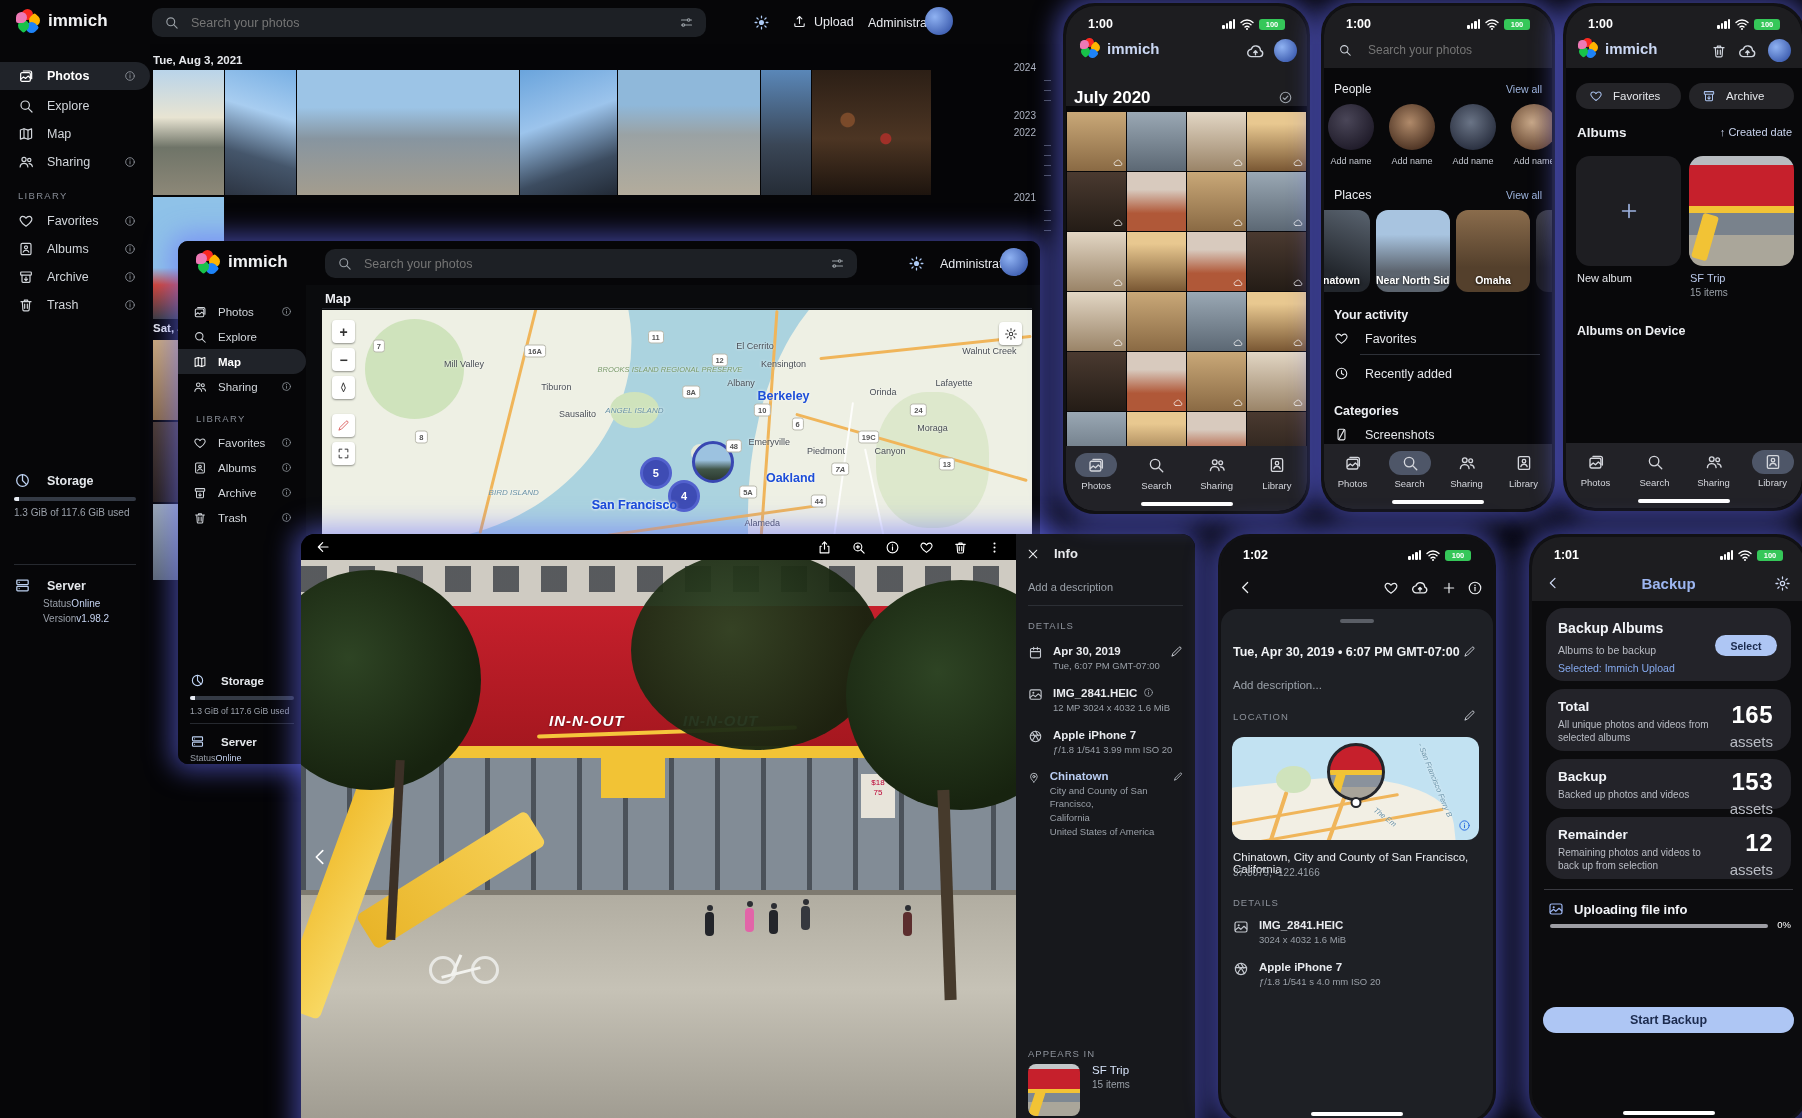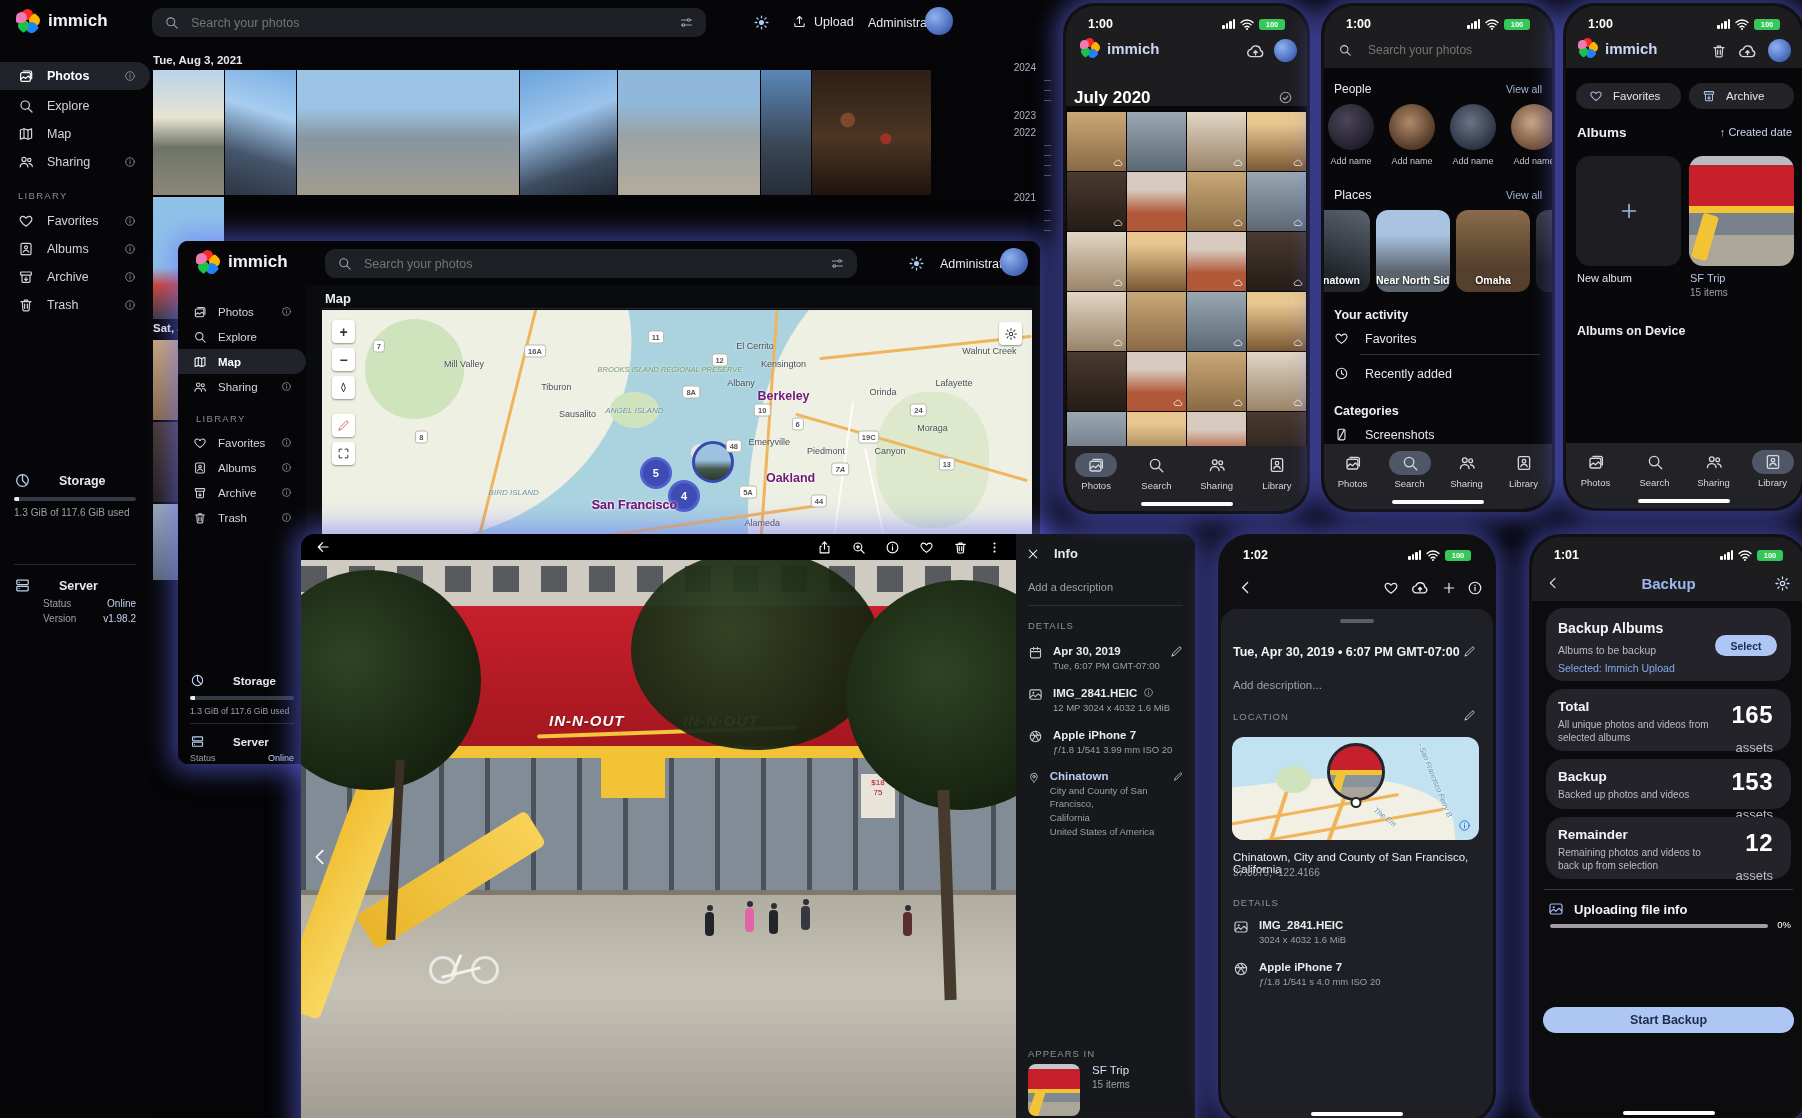--- a/index.html
+++ b/index.html
@@ -18,24 +18,24 @@
   .flower{position:relative;width:24px;height:24px;}
   .flower i{position:absolute;width:11px;height:11px;border-radius:50% 50% 50% 2px;}
   .searchbar{display:flex;align-items:center;gap:10px;background:#1d2025;border-radius:10px;
     height:29px;padding:0 12px;color:#9aa0a6;}
   .searchbar input{flex:1;background:transparent;border:0;outline:none;color:#cfd3d8;font-size:12.5px;font-family:inherit;}
   .side{position:absolute;left:0;top:44px;bottom:0;background:#060608;}
   .sitem{display:flex;align-items:center;height:28px;gap:13px;padding-left:18px;color:#d2d6db;font-size:12.5px;position:relative;}
   .sitem .inf{position:absolute;right:14px;color:#8b9097;}
   .sitem.act{background:#202329;border-radius:0 18px 18px 0;font-weight:bold;color:#fff;}
   .seclab{padding:14px 0 6px 18px;font-size:9.5px;letter-spacing:1.3px;color:#868b94;}
-  .stitle{display:flex;gap:28px;align-items:center;color:#e4e7eb;font-size:12.5px;font-weight:bold;}
+  .stitle{display:flex;gap:16px;align-items:center;color:#e4e7eb;font-size:12.5px;font-weight:bold;}
   .meter{height:4px;border-radius:2px;background:#343a45;margin:8px 0 6px;position:relative;overflow:hidden;}
   .meter b{position:absolute;left:0;top:0;bottom:0;width:5px;background:#e8ecf4;}
-  .kv{display:flex;justify-content:space-between;font-size:10px;color:#9aa0aa;margin-top:4px;}
+  .kv{display:flex;font-size:10px;color:#9aa0aa;margin-top:4px;}
   .kv b{color:#c6d4f2;font-weight:normal;}
   .datehead{font-size:11.5px;font-weight:bold;color:#e6e8ec;}
   .tile{position:absolute;border-radius:0;}
   
   .p-street1{background:linear-gradient(180deg,#b9d4ea,#e8e4d2 38%,#6f7468 62%,#8d8878);}
   .p-up{background:linear-gradient(197deg,#79b0e4,#a8cdf0 35%,#45566b 68%,#2c3442);}
   .p-street2{background:linear-gradient(180deg,#9cc4e6 30%,#8795a0 55%,#a49d8e);}
   .p-cross{background:linear-gradient(180deg,#8fb8da 28%,#9aa2a4 52%,#b3ac9c);}
   .p-dark{background:linear-gradient(180deg,#5a87b8,#3a4656 60%,#252c36);}
   .p-bottles{background:radial-gradient(circle at 30% 40%,#7a4a2a 6%,transparent 7%),radial-gradient(circle at 62% 55%,#a03028 5%,transparent 6%),linear-gradient(180deg,#2c1f16,#4c3523 55%,#1d140e);}
@@ -48,21 +48,21 @@
   .p-food6{background:linear-gradient(180deg,#e8c890 20%,#7a5834);}
   .years{position:absolute;color:#aeb4c2;font-size:10px;text-align:right;width:34px;}
   .tick{position:absolute;width:7px;height:1px;background:#4a4f5a;}
   
   .mapbox{position:absolute;background:#abd3df;overflow:hidden;}
   .land{position:absolute;background:#eef0e4;}
   .park{position:absolute;background:#cfe3bc;border-radius:50%;}
   .road{position:absolute;background:#f0b55a;border-radius:2px;}
   .roadw{position:absolute;background:#fdfdfb;border-radius:2px;}
   .mlab{position:absolute;color:#4a4f57;font-size:9px;white-space:nowrap;transform:translate(-50%,-50%);text-shadow:0 0 3px #fff;}
-  .mlab.big{font-size:12.5px;font-weight:bold;color:#701a75;}
+  .mlab.big{font-size:12.5px;font-weight:bold;color:#1d4ed8;}
   .mlab.water{color:#6b93a8;font-style:italic;font-size:8px;}
   .mlab.green{color:#7a9a6a;font-style:italic;font-size:7.5px;}
   .shield{position:absolute;background:#fff;border:1px solid #b9b9ad;border-radius:3px;color:#555;
     font-size:7.5px;font-weight:bold;padding:1px 3px;transform:translate(-50%,-50%);}
   .cluster{position:absolute;width:26px;height:26px;border-radius:50%;background:#3e4cb4;border:3px solid rgba(90,104,214,.75);
     color:#fff;font-size:11px;font-weight:bold;display:flex;align-items:center;justify-content:center;transform:translate(-50%,-50%);}
   .mchip{width:23px;height:23px;background:#fff;border-radius:4px;color:#333;display:flex;align-items:center;justify-content:center;
     box-shadow:0 1px 2px rgba(0,0,0,.4);font-weight:bold;font-size:14px;}
   
   .dtool{position:absolute;left:0;top:0;height:26px;display:flex;align-items:center;color:#fff;}
@@ -87,21 +87,21 @@
   .pnav .ni.on .ico{background:#4e5668;}
   .hbar{position:absolute;bottom:5px;left:50%;transform:translateX(-50%);width:92px;height:4px;border-radius:2px;background:#fff;}
   .facecirc{width:46px;height:46px;border-radius:50%;}
   .ptile{border-radius:12px;overflow:hidden;position:relative;}
   .ptile .plab{position:absolute;left:0;right:0;bottom:6px;text-align:center;color:#fff;font-weight:bold;
     font-size:10.5px;text-shadow:0 1px 3px rgba(0,0,0,.9);white-space:nowrap;overflow:hidden;}
   .rowit{display:flex;align-items:center;gap:16px;color:#e4e6ea;font-size:12.5px;}
   .card{position:absolute;background:#232329;border-radius:18px;box-sizing:border-box;}
   .bigstat{position:absolute;right:18px;text-align:right;color:#fff;}
   .bigstat b{font-size:24px;letter-spacing:.5px;}
-  .bigstat span{display:block;font-size:13px;color:#b9bcc4;margin-top:11px;text-align:right;}
+  .bigstat span{display:block;font-size:15px;color:#b9bcc4;margin-top:4px;text-align:right;}
   .pillbtn{background:#aec6f4;color:#1c2b4e;font-weight:bold;border-radius:16px;display:flex;align-items:center;justify-content:center;}
   .filebox{position:absolute;border:1px solid #96969c;color:#ececf0;font-size:8.6px;}
   .filebox div{border-bottom:1px solid #96969c;padding:4px 6px;line-height:1.35;}
   .filebox div:last-child{border-bottom:0;}
   .cloudb{position:absolute;right:3px;bottom:3px;color:#fff;opacity:.9;}
   .inout-sign{position:absolute;color:#fff;font-weight:bold;font-size:15px;letter-spacing:1px;font-style:italic;
     text-shadow:0 1px 2px rgba(0,0,0,.35);}
   .treeblob{position:absolute;border-radius:50%;background:radial-gradient(circle at 40% 40%,#2e4424,#17230f 70%);}
   .person{position:absolute;width:9px;height:24px;border-radius:4px;background:#23252a;}
   .person:before{content:"";position:absolute;top:-7px;left:1.5px;width:6px;height:6px;border-radius:50%;background:#2c2e33;}

